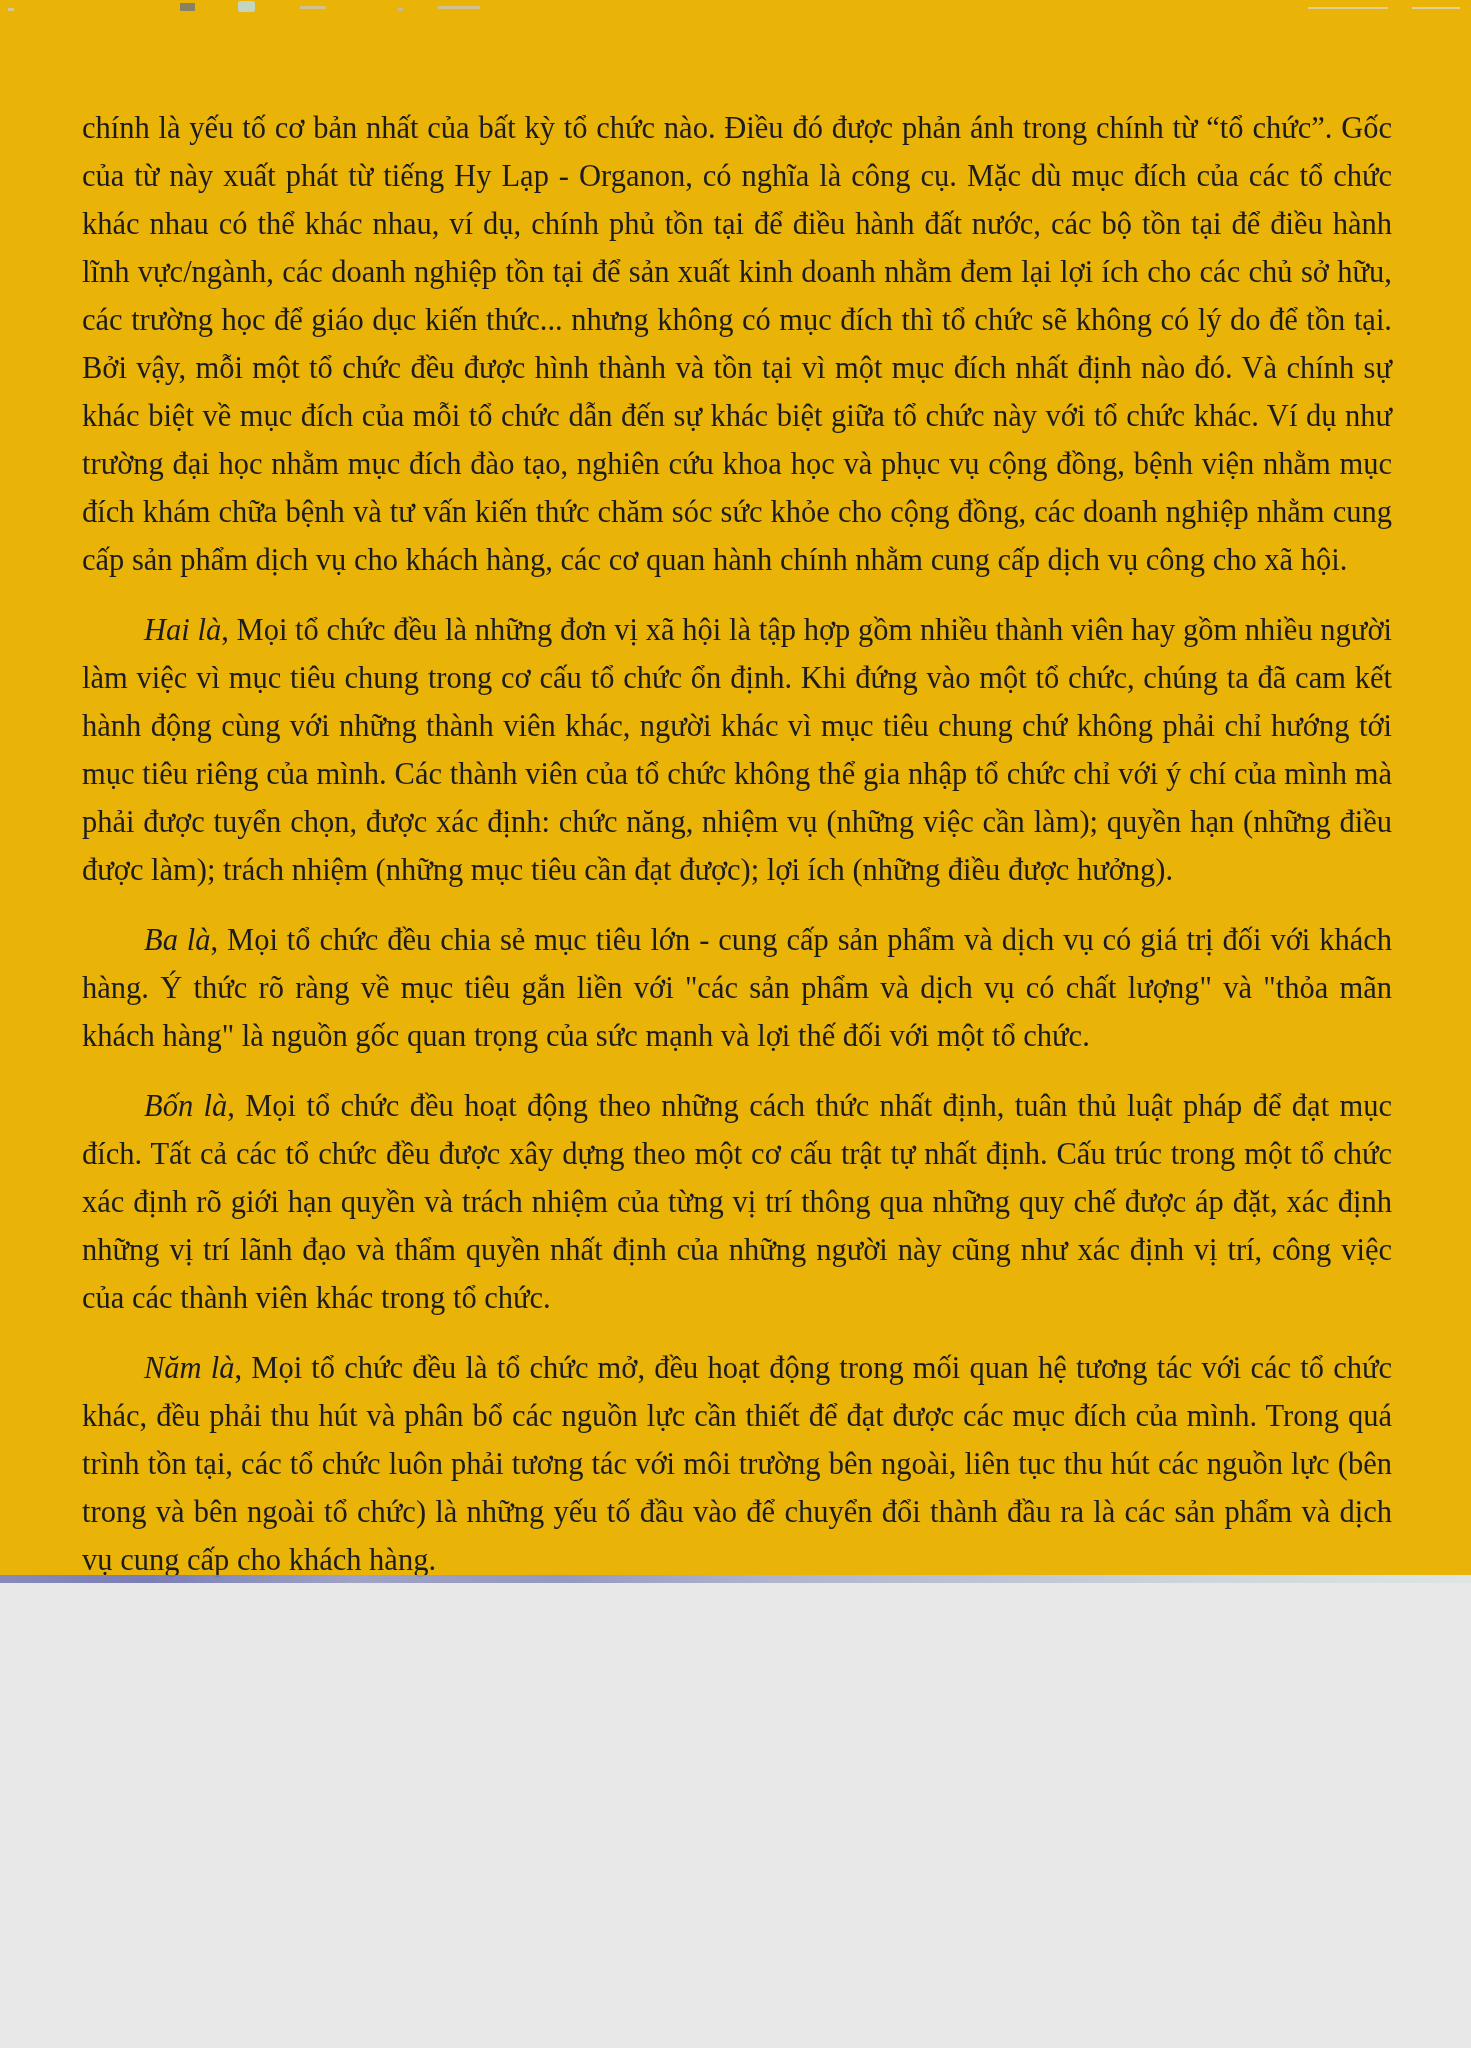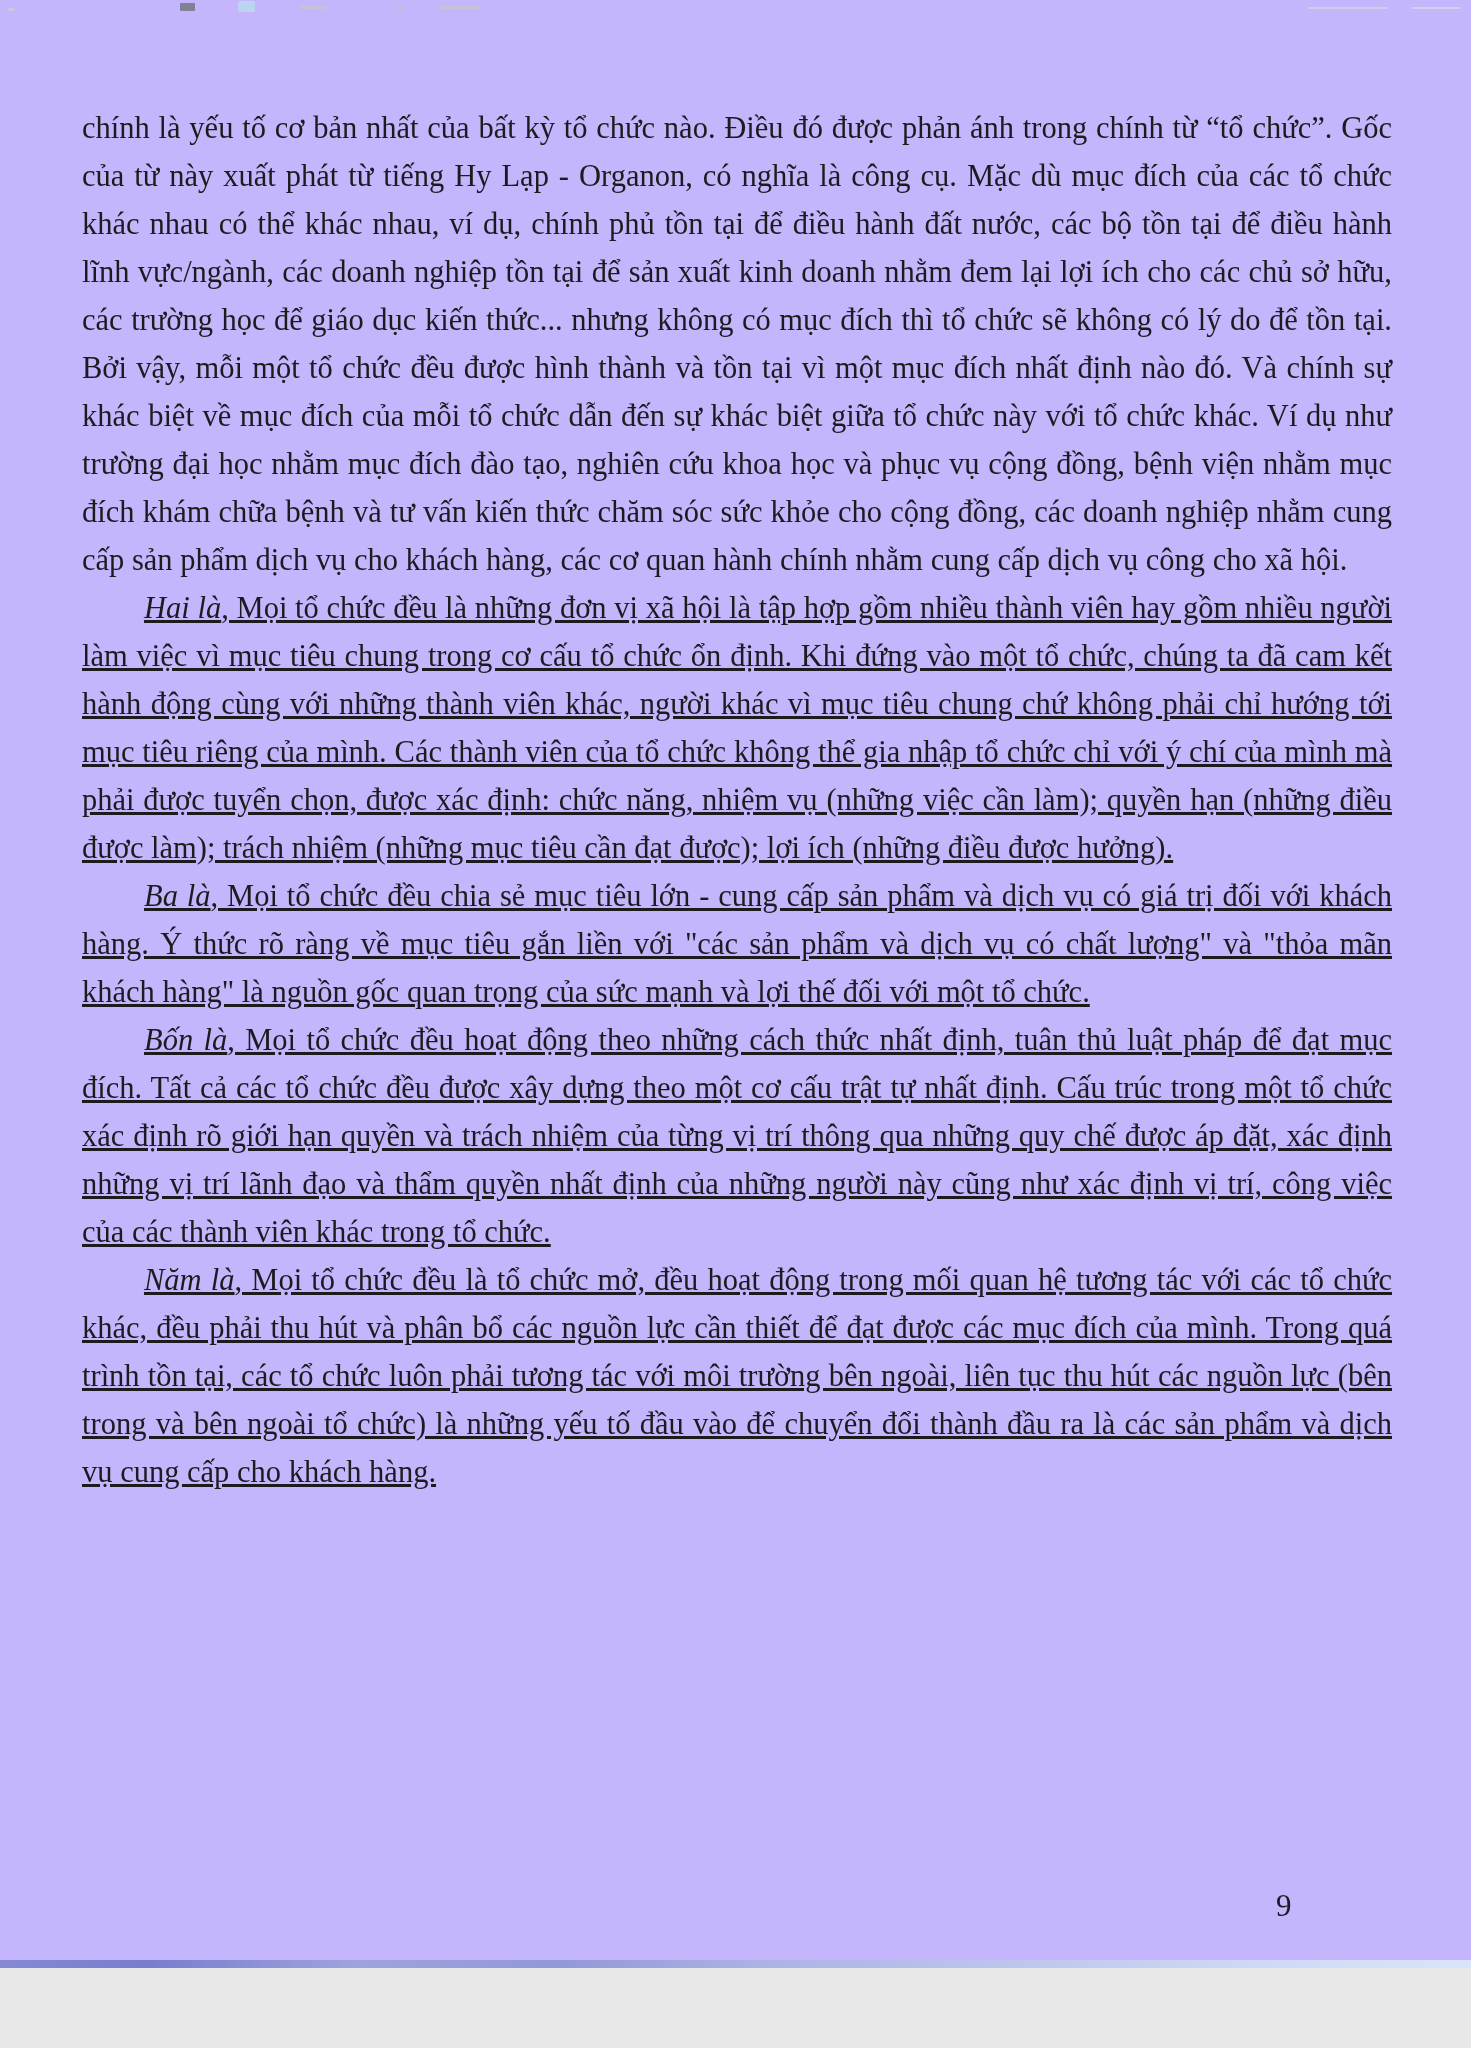--- a/index.html
+++ b/index.html
@@ -3,41 +3,41 @@
 <meta charset="utf-8">
 <style>
   html, body {
     margin: 0;
     padding: 0;
     background: #e8e8e8;
   }
   .page {
     position: relative;
     width: 1471px;
-    height: 1968px;
-    background: #c4b5fd;
+    height: 1583px;
+    background: #eab308;
     overflow: hidden;
     font-family: "Liberation Serif", "DejaVu Serif", serif;
     color: #1c1c1e;
   }
   .content {
     position: absolute;
     left: 82px;
     top: 104px;
     width: 1310px;
     font-size: 30.5px;
     line-height: 48px;
     text-align: justify;
   }
   .para {
     margin: 0;
     text-indent: 62px;
   }
   .para + .para {
-    text-decoration: underline;
+    margin-top: 22px;
   }
   .para.no-indent {
     text-indent: 0;
   }
   .lead {
     font-style: italic;
   }
   .page-number {
     position: absolute;
     left: 1276px;

